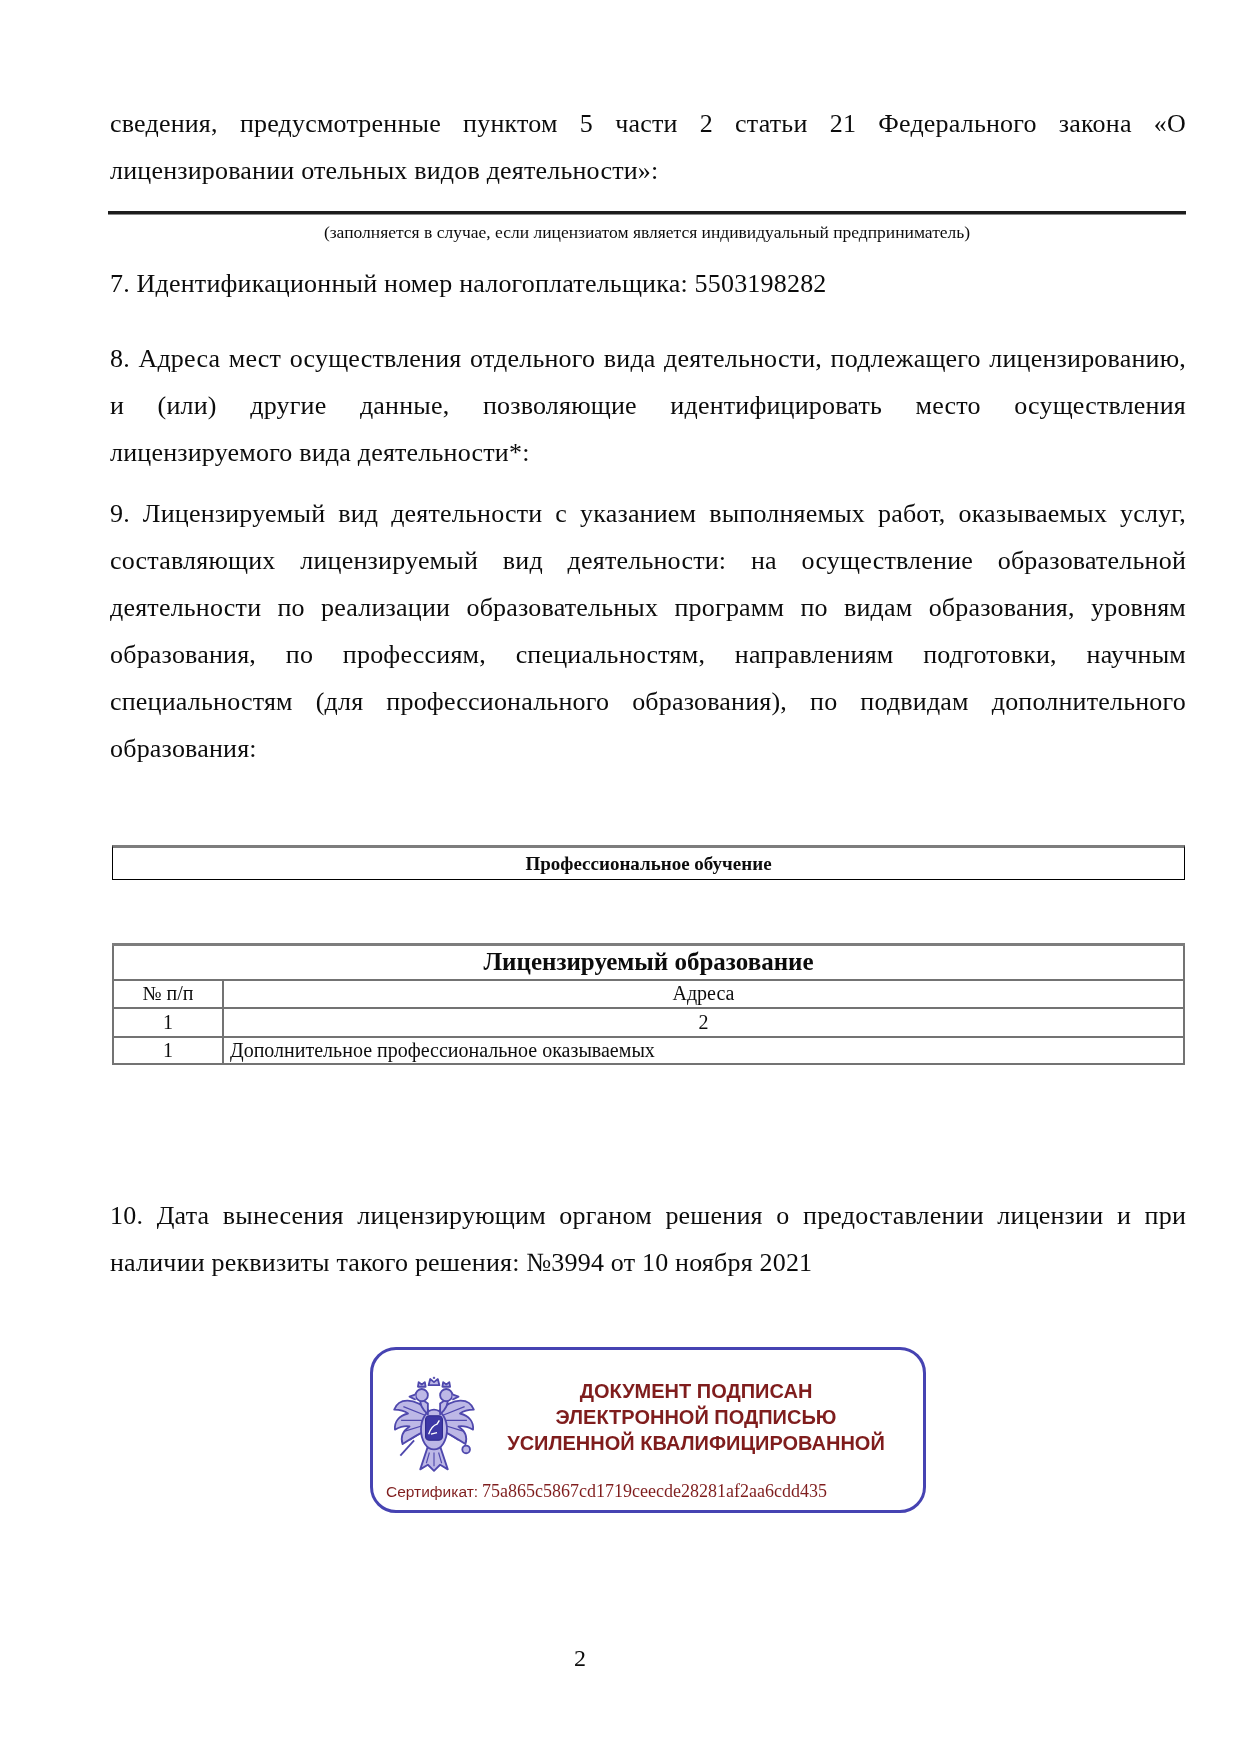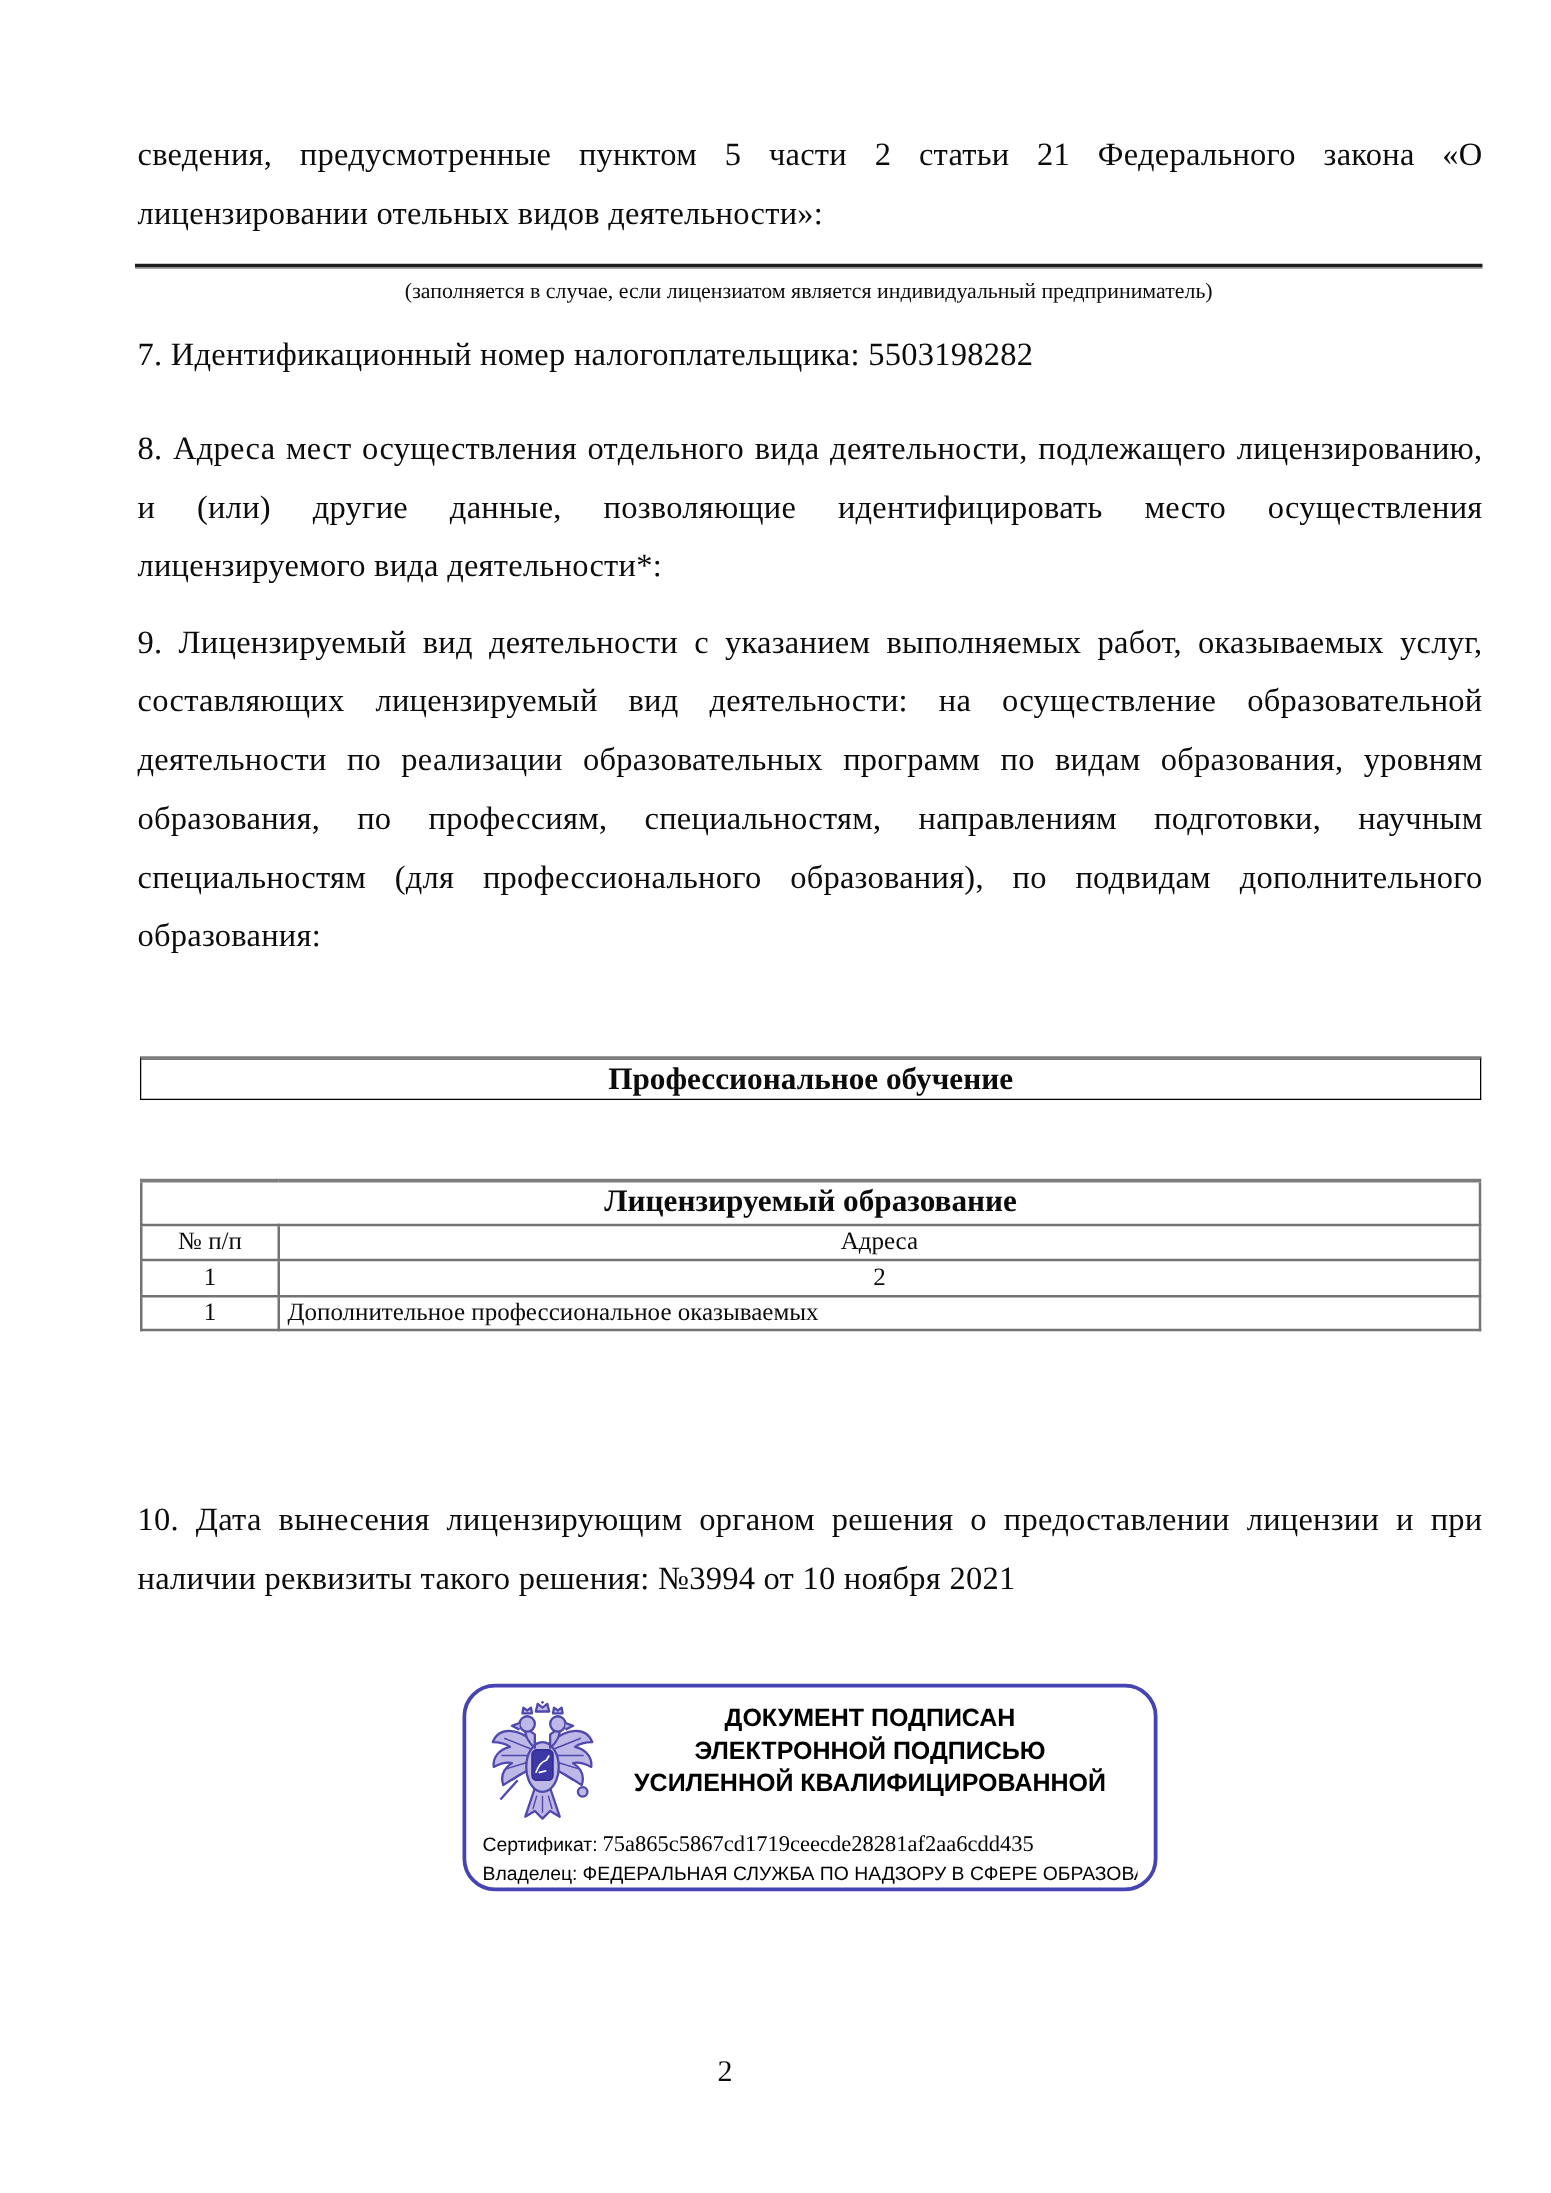--- a/index.html
+++ b/index.html
@@ -41,21 +41,21 @@
     position:absolute;
     left:112px;
     width:1073px;
     height:35px;
     box-sizing:border-box;
     border:1px solid #000;
     border-top:3px solid #7d7d7d;
     display:flex;
     align-items:center;
     justify-content:center;
-    font-size:25px;
+    font-size:19px;
     font-weight:bold;
   }
   table.doc-table{
     position:absolute;
     left:112px;
     width:1073px;
     border-collapse:collapse;
     table-layout:fixed;
     font-size:20px;
   }
@@ -82,22 +82,22 @@
 
   .stamp{
     position:absolute;
     left:370px;
     top:1347px;
     width:556px;
     height:166px;
     box-sizing:border-box;
     border:3px solid #4643b2;
     border-radius:26px;
-    color:#000000;
-    padding:8px 13px 6px 13px;
+    color:#7f1d1d;
+    padding:24px 13px 6px 13px;
     overflow:hidden;
   }
   .stamp-top{
     display:flex;
     align-items:flex-start;
   }
   .stamp-emblem{
     flex:0 0 96px;
     height:101px;
     margin-top:2px;

